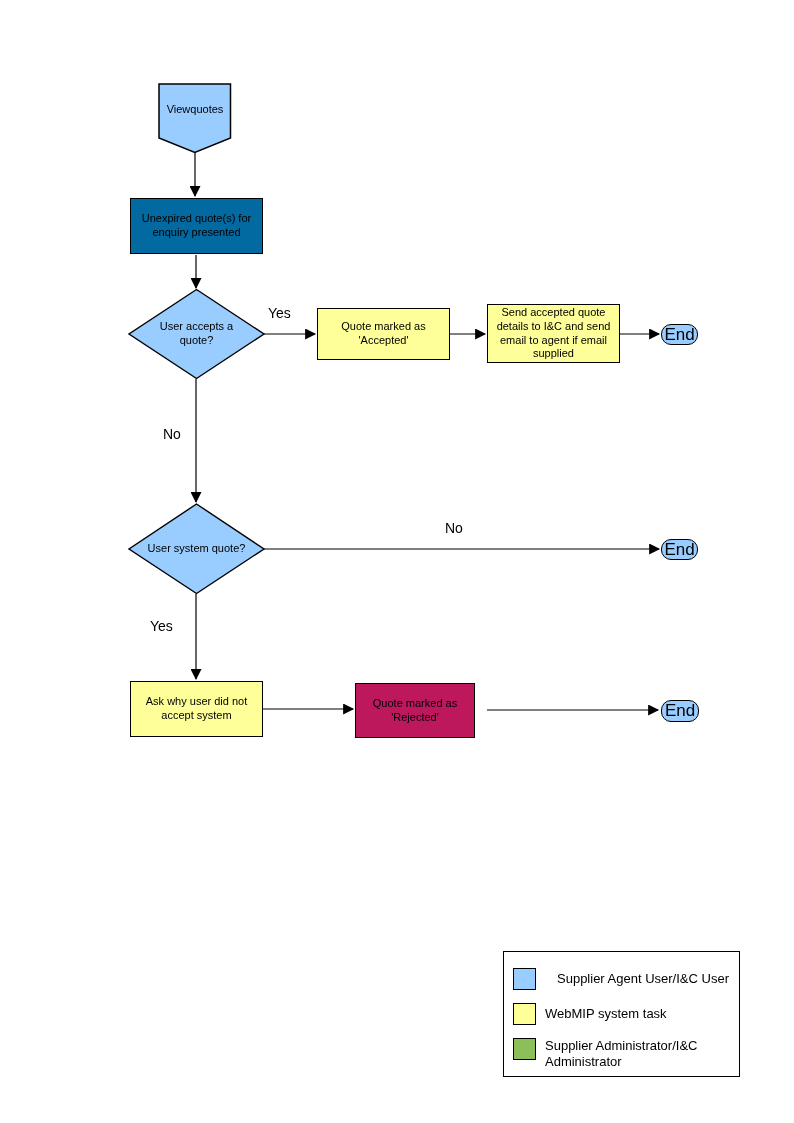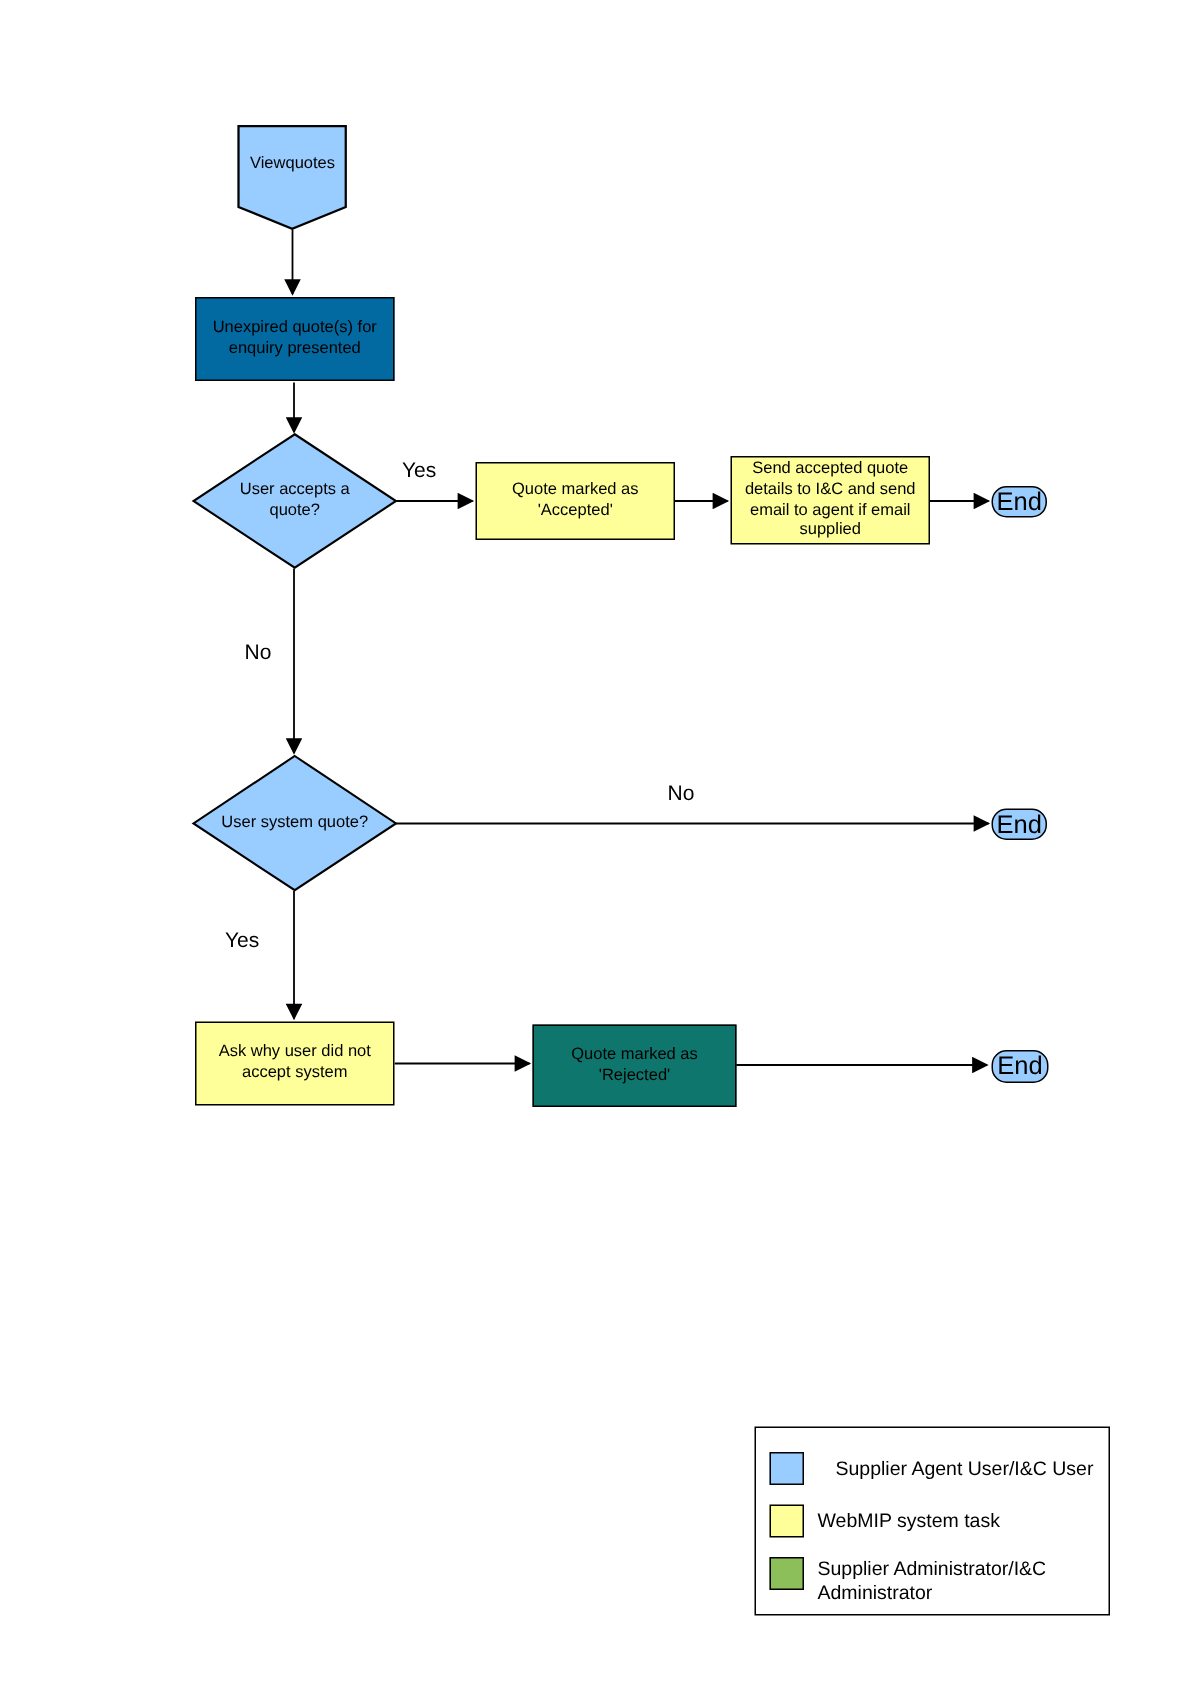--- a/index.html
+++ b/index.html
@@ -91,21 +91,21 @@
   <div class="shape-label" style="left:160px; top:84px; width:70px; height:52px;">Viewquotes</div>
 
   <div class="node" style="left: 130px; top: 198px; width: 133px; height: 56px; background: #0369a1;">Unexpired quote(s) for enquiry presented</div>
 
   <div class="node" style="left: 317px; top: 308px; width: 133px; height: 52px; background: rgb(255, 255, 153);">Quote marked as 'Accepted'</div>
 
   <div class="node" style="left: 487px; top: 304px; width: 133px; height: 59px; padding: 1px 2px; background: rgb(255, 255, 153);">Send accepted quote details to I&amp;C and send email to agent if email supplied</div>
 
   <div class="node" style="left: 130px; top: 681px; width: 133px; height: 56px; background: rgb(255, 255, 153);">Ask why user did not accept system</div>
 
-  <div class="node" style="left: 355px; top: 683px; width: 136px; height: 55px; background: #0f766e;">Quote marked as 'Rejected'</div>
+  <div class="node" style="left: 355px; top: 683px; width: 120px; height: 55px; background: #be185d;">Quote marked as 'Rejected'</div>
 
   <div class="shape-label" style="left:146px; top:312px; width:101px; height:44px;">User accepts a quote?</div>
   <div class="shape-label" style="left:146px; top:527px; width:101px; height:44px;">User system quote?</div>
 
   <div class="branch-label" style="left:268px; top:305px;">Yes</div>
   <div class="branch-label" style="left:163px; top:426px;">No</div>
   <div class="branch-label" style="left:445px; top:520px;">No</div>
   <div class="branch-label" style="left:150px; top:618px;">Yes</div>
 
   <div class="terminator" style="left: 661px; top: 324px; width: 37px; height: 21px; background: rgb(153, 204, 255);">End</div>

